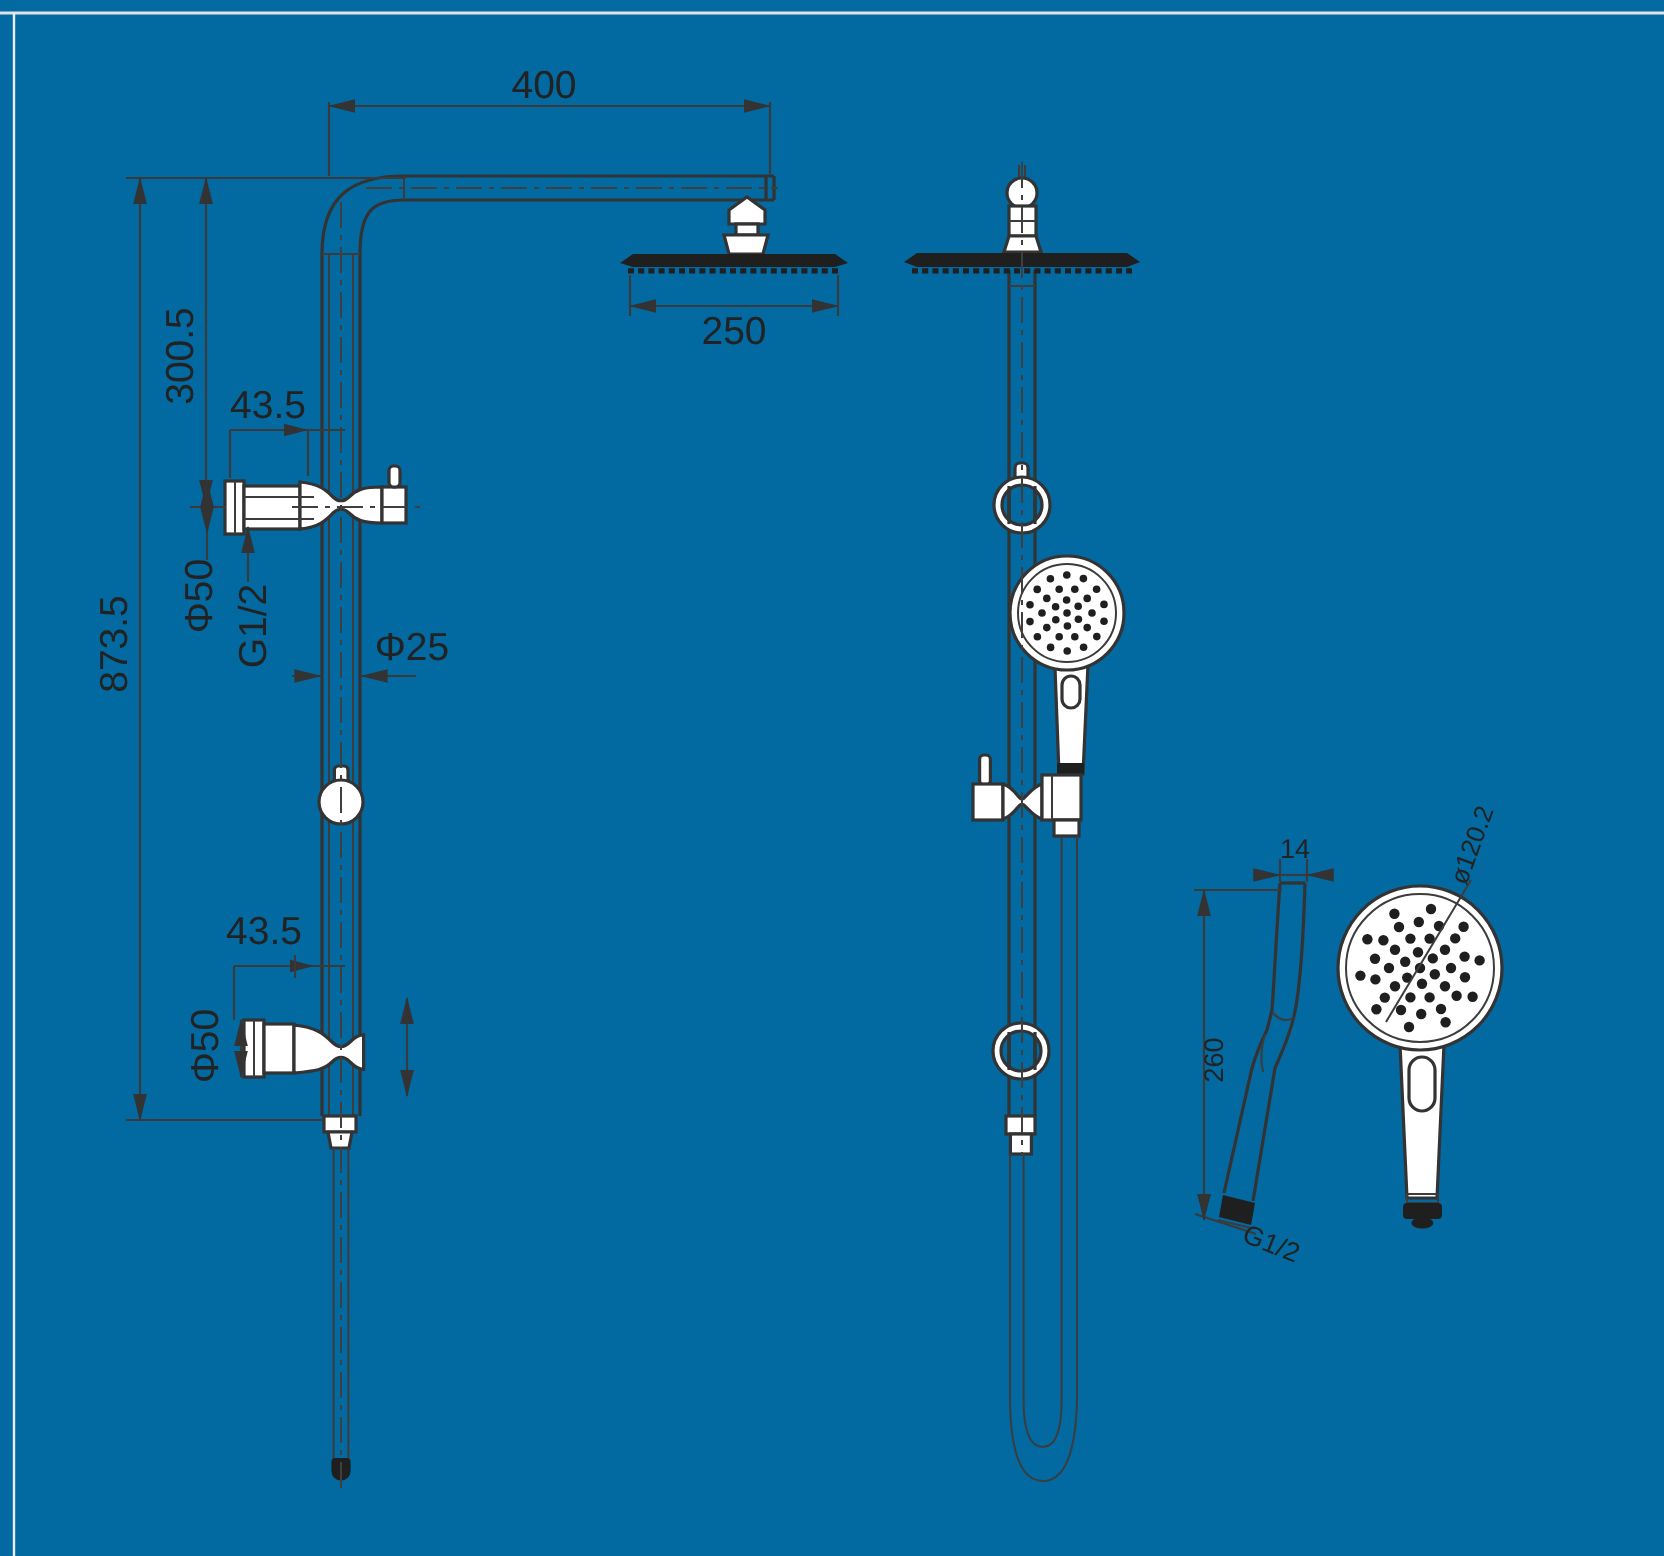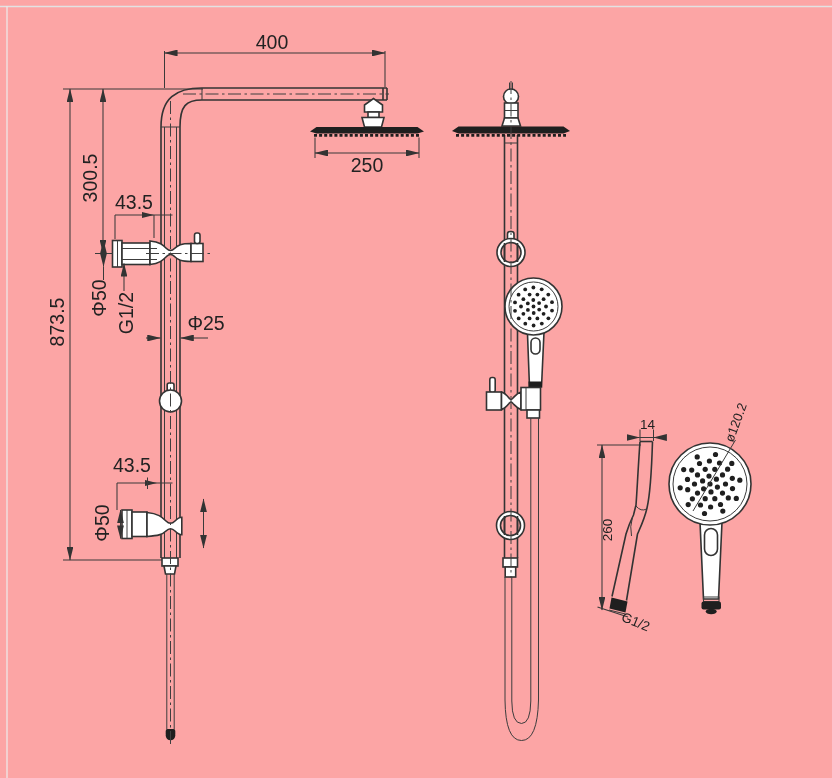--- a/index.html
+++ b/index.html
@@ -1,16 +1,16 @@
 <!DOCTYPE html>
 <html><head>
 <meta charset="utf-8">
 <style>
   html,body{margin:0;padding:0;background:#ffffff;}
-  .stage{position:relative;width:832px;height:778px;background:#fca5a5;overflow:hidden;
+  .stage{position:relative;width:832px;height:778px;background:#0369a1;overflow:hidden;
          font-family:"Liberation Sans", sans-serif;}
   svg{position:absolute;left:0;top:0;}
   text{fill:#222222;font-family:"Liberation Sans", sans-serif;}
   .obj{stroke:#333333;fill:none;stroke-width:1.6;}
   .objw{stroke:#333333;fill:#ffffff;stroke-width:1.6;}
   .thin{stroke:#3c3c3c;fill:none;stroke-width:1;}
   .dim{stroke:#3a3a3a;fill:none;stroke-width:1.05;}
   .cl{stroke:#3f3f3f;fill:none;stroke-width:1;stroke-dasharray:13 3.5 2.5 3.5;}
   .dark{fill:#1f1f1f;stroke:none;}
   .lbl{font-size:19.5px;}

